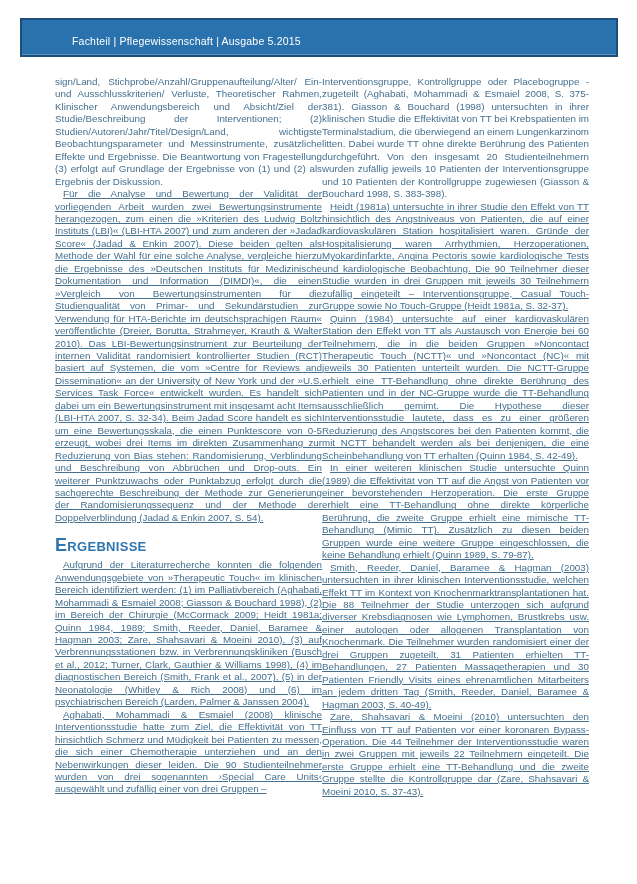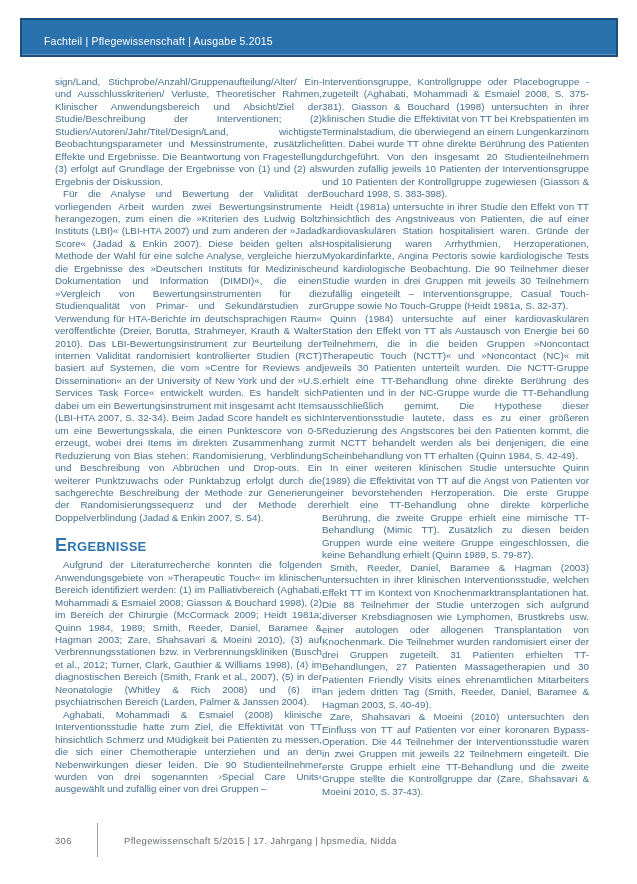--- a/index.html
+++ b/index.html
@@ -28,41 +28,42 @@
     border:2px solid var(--band-border);
     box-shadow:inset 0 -1px 0 rgba(255,255,255,0.25);
     display:flex;align-items:center;
   }
   .band span{
     color:#ffffff;
     font-size:10.5px;
     letter-spacing:0.2px;
     padding-left:22px;
     padding-top:6px;
+    margin-left:28px;
   }
   .content{
     position:absolute;
     left:55px;top:76px;
     width:534px;
     display:flex;
   }
   .col{
     flex:1 1 0;
     min-width:0;
   }
   .col p{
     font-size:9.8px;
     line-height:12.45px;
     color:var(--body-text);
     text-align:justify;
     hyphens:auto;
     -webkit-hyphens:auto;
     word-spacing:-0.2px;
   }
-  .col p.indent{text-indent:8px;}
+  .col p.indent{text-indent:8px;text-decoration:underline;}
   h2.section{
     font-variant:small-caps;
     font-weight:bold;
     font-size:18px;
     letter-spacing:0.3px;
     color:var(--heading);
     margin-top:11px;
     margin-bottom:3px;
   }
   h3.subsection{
@@ -111,19 +112,14 @@
       <p>Interventionsgruppe, Kontrollgruppe oder Placebogruppe - zugeteilt (Aghabati, Mohammadi &amp; Esmaiel 2008, S. 375-381). Giasson &amp; Bouchard (1998) untersuchten in ihrer klinischen Studie die Effektivität von TT bei Krebspatienten im Terminalstadium, die überwiegend an einem Lungenkarzinom litten. Dabei wurde TT ohne direkte Berührung des Patienten durchgeführt. Von den insgesamt 20 Studienteilnehmern wurden zufällig jeweils 10 Patienten der Interventionsgruppe und 10 Patienten der Kontrollgruppe zugewiesen (Giasson &amp; Bouchard 1998, S. 383-398).</p>
       <p class="indent">Heidt (1981a) untersuchte in ihrer Studie den Effekt von TT hinsichtlich des Angstniveaus von Patienten, die auf einer kardiovaskulären Station hospitalisiert waren. Gründe der Hospitalisierung waren Arrhythmien, Herzoperationen, Myokardinfarkte, Angina Pectoris sowie kardiologische Tests und kardiologische Beobachtung. Die 90 Teilnehmer dieser Studie wurden in drei Gruppen mit jeweils 30 Teilnehmern zufällig eingeteilt –  Interventionsgruppe, Casual Touch-Gruppe sowie No Touch-Gruppe (Heidt 1981a, S. 32-37).</p>
       <p class="indent">Quinn (1984) untersuchte auf einer kardiovaskulären Station den Effekt von TT als Austausch von Energie bei 60 Teilnehmern, die in die beiden Gruppen »Noncontact Therapeutic Touch (NCTT)« und »Noncontact (NC)« mit jeweils 30 Patienten unterteilt wurden. Die NCTT-Gruppe erhielt eine TT-Behandlung ohne direkte Berührung des Patienten und in der NC-Gruppe wurde die TT-Behandlung ausschließlich gemimt. Die Hypothese dieser Interventionsstudie lautete, dass es zu einer größeren Reduzierung des Angstscores bei den Patienten kommt, die mit NCTT behandelt werden als bei denjenigen, die eine Scheinbehandlung von TT erhalten (Quinn 1984, S. 42-49).</p>
       <p class="indent">In einer weiteren klinischen Studie untersuchte Quinn (1989) die Effektivität von TT auf die Angst von Patienten vor einer bevorstehenden Herzoperation. Die erste Gruppe erhielt eine TT-Behandlung ohne direkte körperliche Berührung, die zweite Gruppe erhielt eine mimische TT-Behandlung (Mimic TT). Zusätzlich zu diesen beiden Gruppen wurde eine weitere Gruppe eingeschlossen, die keine Behandlung erhielt (Quinn 1989, S. 79-87).</p>
       <p class="indent">Smith, Reeder, Daniel, Baramee &amp; Hagman (2003) untersuchten in ihrer klinischen Interventionsstudie, welchen Effekt TT im Kontext von Knochenmarktransplantationen hat. Die 88 Teilnehmer der Studie unterzogen sich aufgrund diverser Krebsdiagnosen wie Lymphomen, Brustkrebs usw. einer autologen oder allogenen Transplantation von Knochenmark. Die Teilnehmer wurden randomisiert einer der drei Gruppen zugeteilt. 31 Patienten erhielten TT-Behandlungen, 27 Patienten Massagetherapien und 30 Patienten Friendly Visits eines ehrenamtlichen Mitarbeiters an jedem dritten Tag (Smith, Reeder, Daniel, Baramee &amp; Hagman 2003, S. 40-49).</p>
       <p class="indent">Zare, Shahsavari &amp; Moeini (2010) untersuchten den Einfluss von TT auf Patienten vor einer koronaren Bypass-Operation. Die 44 Teilnehmer der Interventionsstudie waren in zwei Gruppen mit jeweils 22 Teilnehmern eingeteilt. Die erste Gruppe erhielt eine TT-Behandlung und die zweite Gruppe stellte die Kontrollgruppe dar (Zare, Shahsavari &amp; Moeini 2010, S. 37-43).</p>
     </div>
 
   </main>
 
-  <footer>
-    <span class="pagenum">306</span>
-    <span class="footer-divider"></span>
-    <span class="journal">Pflegewissenschaft 5/2015 | 17. Jahrgang | hpsmedia, Nidda</span>
-  </footer>
 
 </div>
 
 </body></html>

